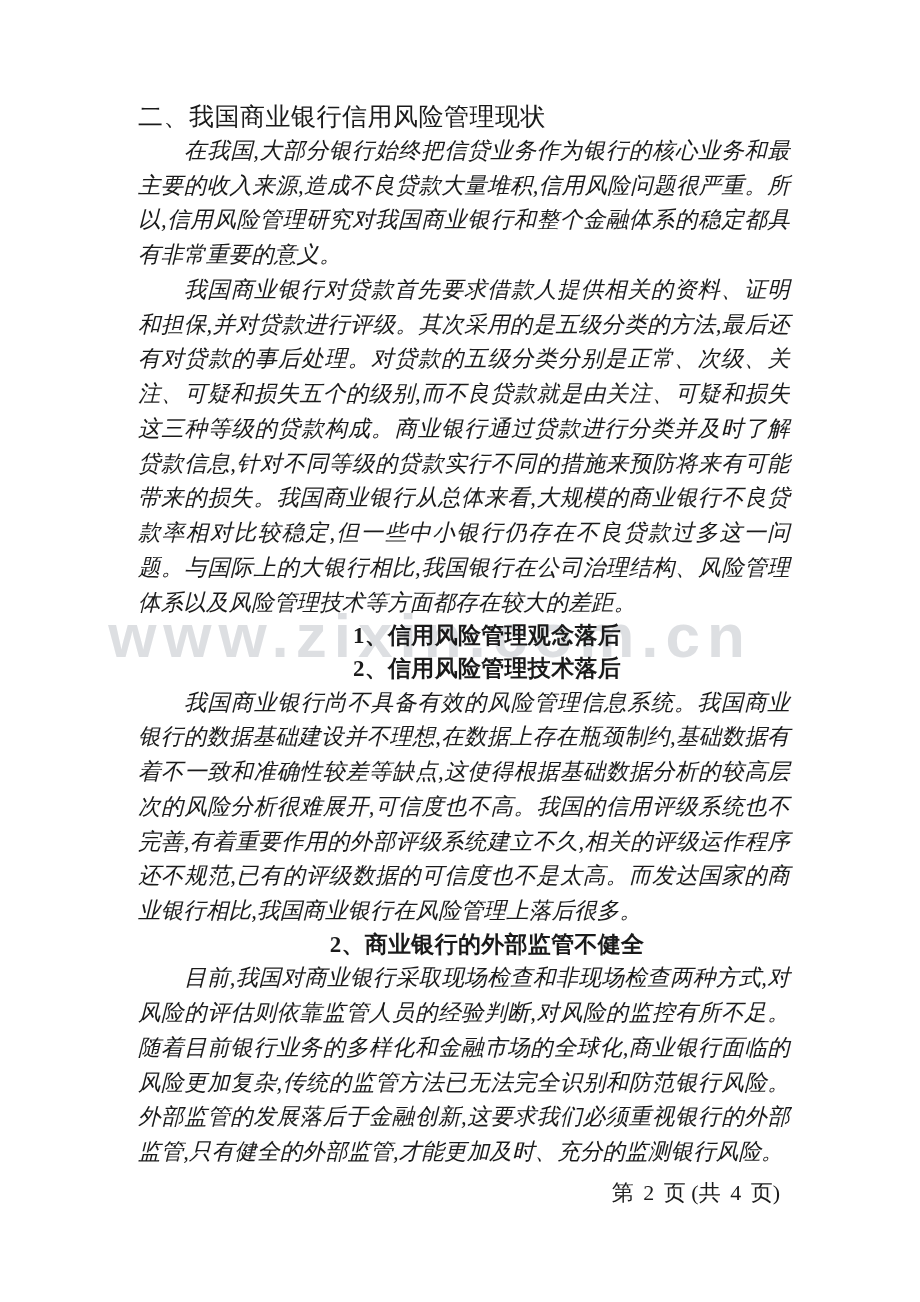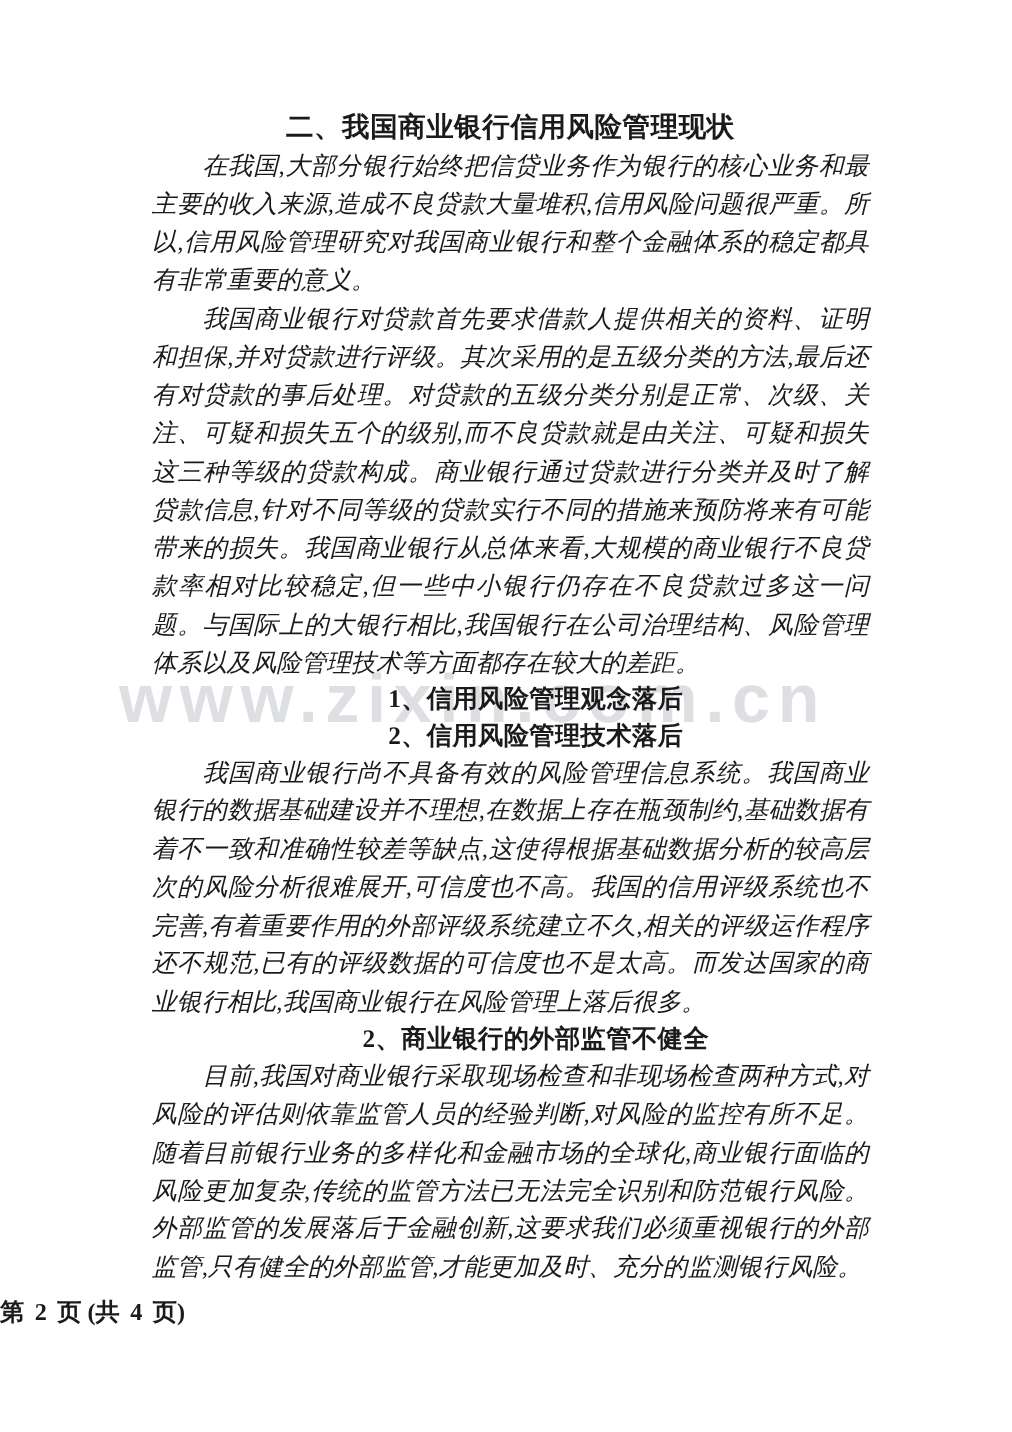--- a/index.html
+++ b/index.html
@@ -18,22 +18,21 @@
   }
   .content {
     position: absolute;
     left: 138px;
     top: 0;
     width: 652px;
     z-index: 2;
   }
   .section-title {
     font-size: 25px;
-    font-weight: bold;
-    text-align: center;
+    font-weight: normal;
     line-height: 1.35;
     margin: 0;
     letter-spacing: 0.5px;
   }
   .section-title.first {
     padding-top: 100px;
   }
   .sub-title {
     font-size: 23px;
     font-weight: bold;
@@ -52,24 +51,23 @@
     text-justify: inter-character;
     letter-spacing: 0.15px;
     word-break: break-all;
     font-style: italic;
   }
   .footer {
     position: absolute;
     left: 0;
     top: 1178px;
     width: 780px;
-    text-align: left;
+    text-align: right;
     font-size: 22px;
     z-index: 2;
-    font-weight: bold;
   }
   .footer .pno {
     font-family: "Liberation Serif", serif;
     padding: 0 4px;
   }
   .watermark {
     position: absolute;
     left: 0;
     top: 600px;
     width: 860px;

